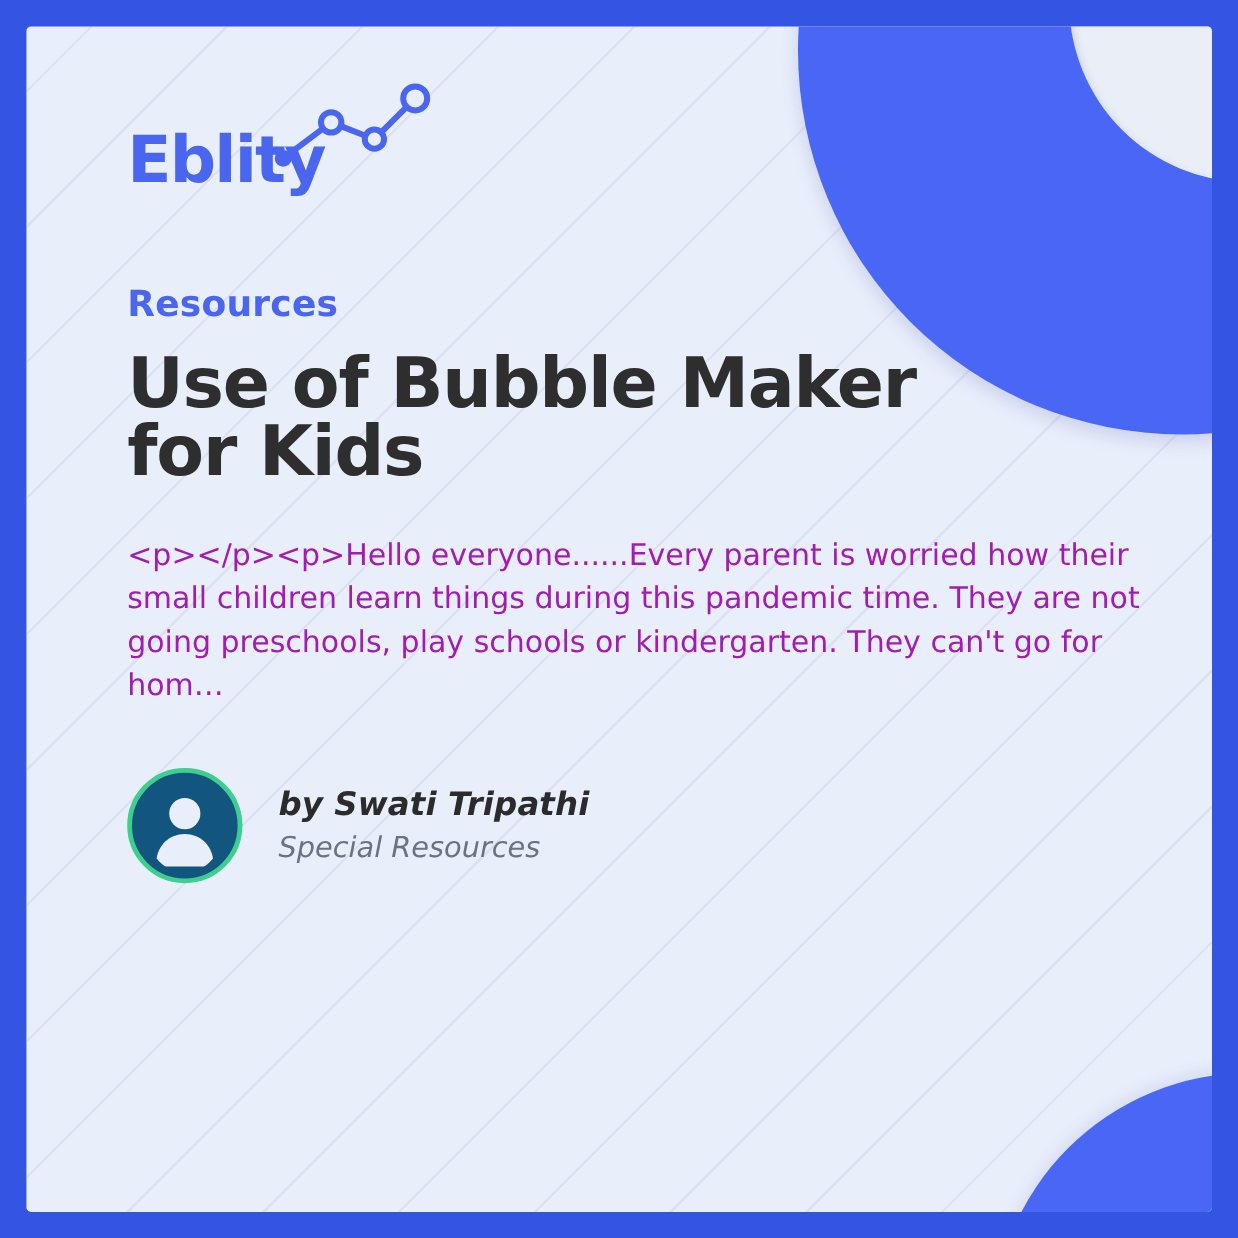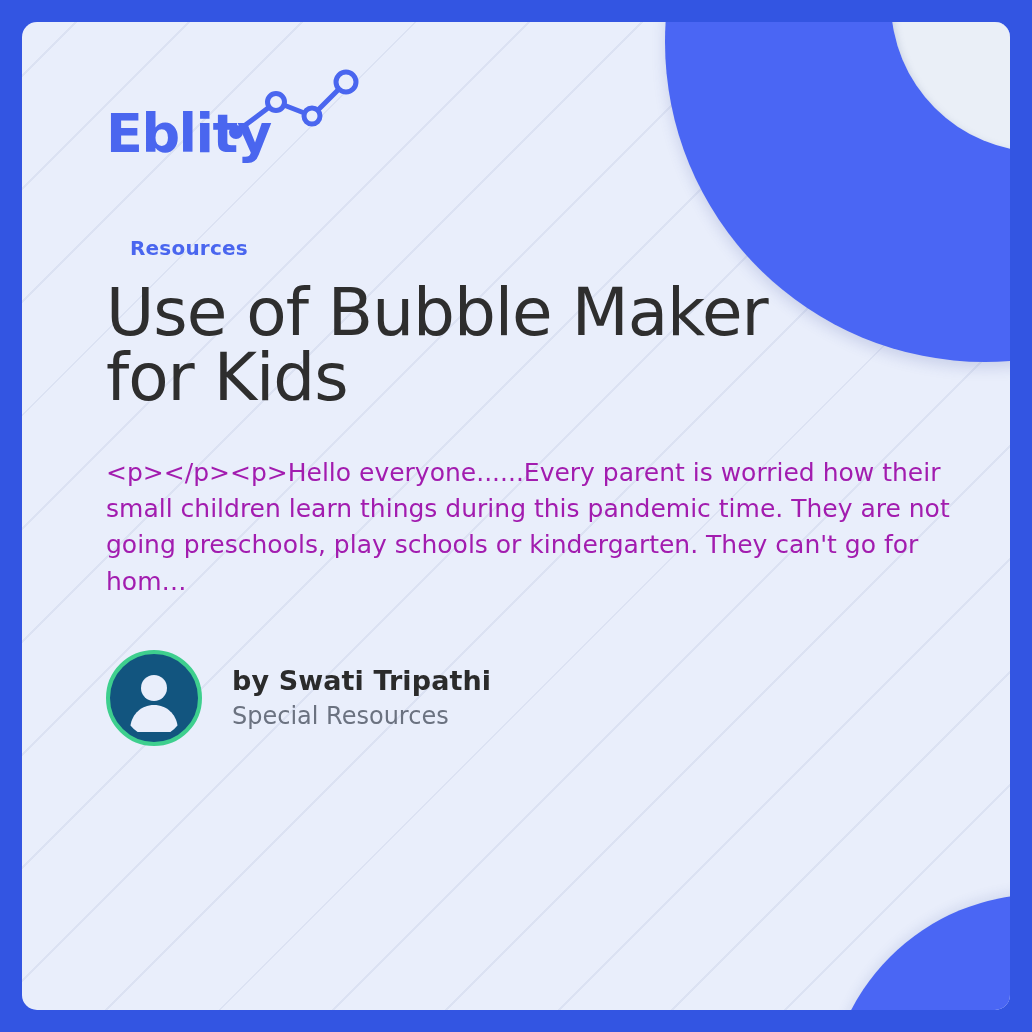--- a/index.html
+++ b/index.html
@@ -23,21 +23,21 @@
   }
 
   
   .card {
     position: absolute;
     left: 22px;
     top: 22px;
     width: 988px;
     height: 988px;
     background: #e9eefb;
-    border-radius: 15px;
+    border-radius: 4px;
     overflow: hidden;
   }
 
   
   .stripes {
     position: absolute;
     inset: 0;
     background-image: repeating-linear-gradient(
       -45deg,
       rgba(150,163,200,0.00) 0px,
@@ -117,33 +117,32 @@
     font-size: 54px;
     font-weight: bold;
     letter-spacing: -1.5px;
     color: #4a66ef;
     font-family: "DejaVu Sans", sans-serif;
   }
 
   
   .category {
     margin-top: 66px;
-    font-size: 20px;
+    font-size: 30px;
     font-weight: bold;
     color: #4a66ef;
     letter-spacing: 0.2px;
-    margin-left: 24px;
   }
 
   
   .title {
     margin-top: 20px;
-    font-size: 66px;
+    font-size: 58px;
     line-height: 0.99;
-    font-weight: normal;
+    font-weight: bold;
     color: #2e2e2e;
     letter-spacing: -1px;
     max-width: 740px;
   }
 
   
   .desc {
     margin-top: 22px;
     font-size: 25px;
     line-height: 1.45;
@@ -165,20 +164,21 @@
     border: 4px solid #3ecf8e;
     background: #12557f;
     box-sizing: border-box;
     display: flex;
     align-items: center;
     justify-content: center;
     flex: none;
   }
   .author-meta {
     margin-left: 30px;
+    font-style: italic;
   }
   .author-name {
     font-size: 27px;
     font-weight: bold;
     color: #2b2b2b;
     letter-spacing: 0.1px;
   }
   .author-role {
     margin-top: 6px;
     font-size: 24px;

